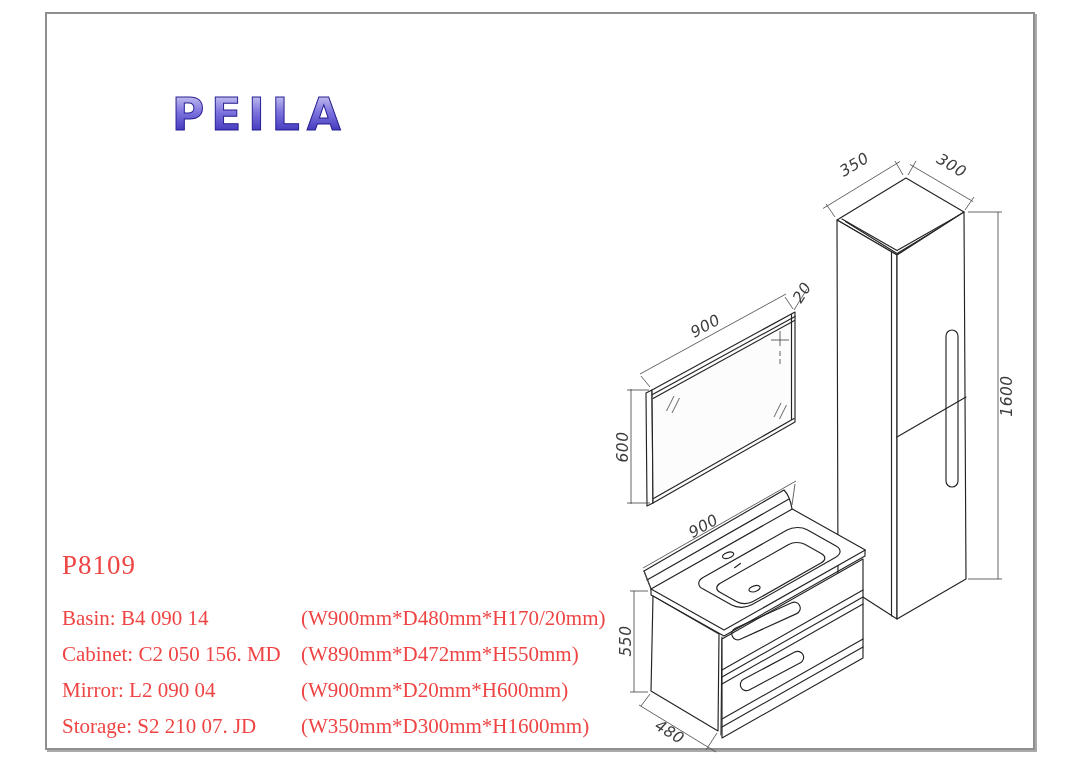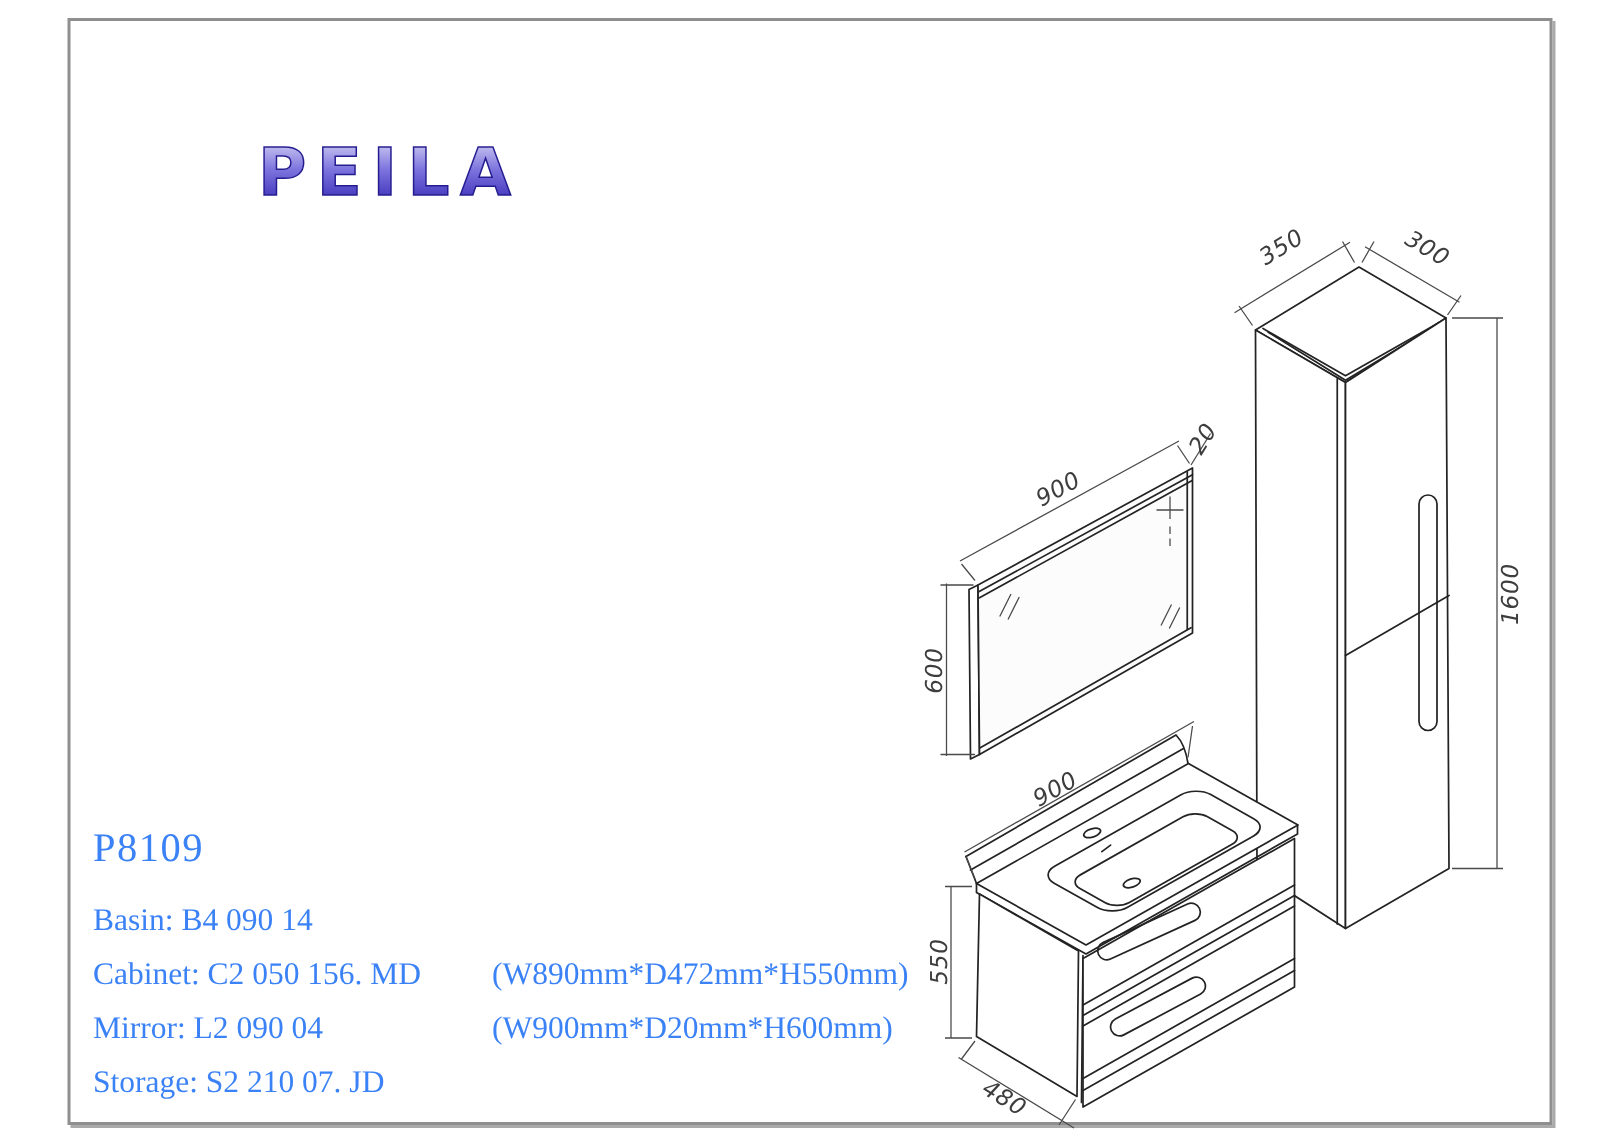--- a/index.html
+++ b/index.html
@@ -2,24 +2,24 @@
 <html><head>
 <meta charset="utf-8">
 <style>
   html,body{margin:0;padding:0;background:#fff;}
   .stage{position:relative;width:1052px;height:763px;background:#ffffff;overflow:hidden;
          font-family:"Liberation Serif",serif;}
   .page{position:absolute;left:45px;top:12px;width:986px;height:734px;background:#fff;
         border:2px solid #8f8f8f;box-shadow:2px 2px 0 #aaaaaa;}
   .logo{position:absolute;left:166px;top:84px;}
   .drawing{position:absolute;left:0;top:0;}
-  .codeblock{position:absolute;left:62px;top:550px;color:#3b82f6;}
+  .codeblock{position:absolute;left:62px;top:550px;color:#ef4444;}
   .pcode{font-size:27px;letter-spacing:1px;}
   .specs{margin-top:14px;font-size:21px;}
-  .specrow{display:flex;height:36px;align-items:center;white-space:pre;gap:27px;}
+  .specrow{display:flex;height:36px;align-items:flex-end;white-space:pre;}
   .spec-left{width:239px;}
   .spec-right{}
   svg text.dim{font-family:"DejaVu Sans",sans-serif;font-style:italic;font-size:15.5px;
                fill:#3d3d3d;letter-spacing:.5px;}
   .obj{stroke:#232323;stroke-width:1.15;fill:none;stroke-linecap:round;stroke-linejoin:round;}
   .face{stroke:#232323;stroke-width:1.15;fill:#ffffff;stroke-linejoin:round;}
   .glass{stroke:#232323;stroke-width:1.15;fill:#fcfcfc;stroke-linejoin:round;}
   .thin{stroke:#4a4a4a;stroke-width:.85;fill:none;}
 </style>
 </head>
@@ -122,28 +122,30 @@
       <path class="thin" d="M639,705 L716,752 M650,694 L641,706 M717,733 L706,750"></path>
       <text class="dim" text-anchor="middle" transform="rotate(31.5 669 733)" x="669" y="737">480</text>
     </g>
   </svg>
 
   <div class="codeblock">
     <div class="pcode">P8109</div>
     <div class="specs">
       <div class="specrow">
         <span class="spec-left">Basin: B4 090 14</span>
+        <span class="spec-right">(W900mm*D480mm*H170/20mm)</span>
       </div>
       <div class="specrow">
         <span class="spec-left">Cabinet: C2 050 156. MD</span>
         <span class="spec-right">(W890mm*D472mm*H550mm)</span>
       </div>
       <div class="specrow">
         <span class="spec-left">Mirror: L2 090 04</span>
         <span class="spec-right">(W900mm*D20mm*H600mm)</span>
       </div>
       <div class="specrow">
         <span class="spec-left">Storage: S2 210 07. JD</span>
+        <span class="spec-right">(W350mm*D300mm*H1600mm)</span>
       </div>
     </div>
   </div>
 
 </div>
 
 </body></html>

